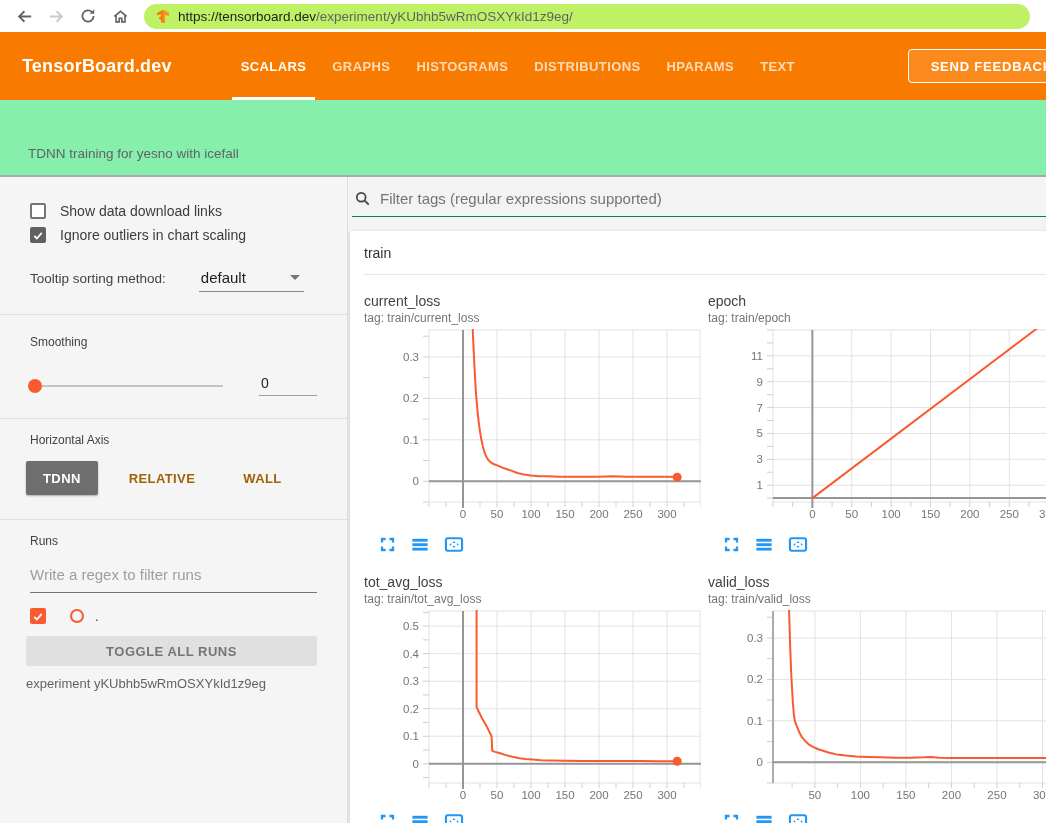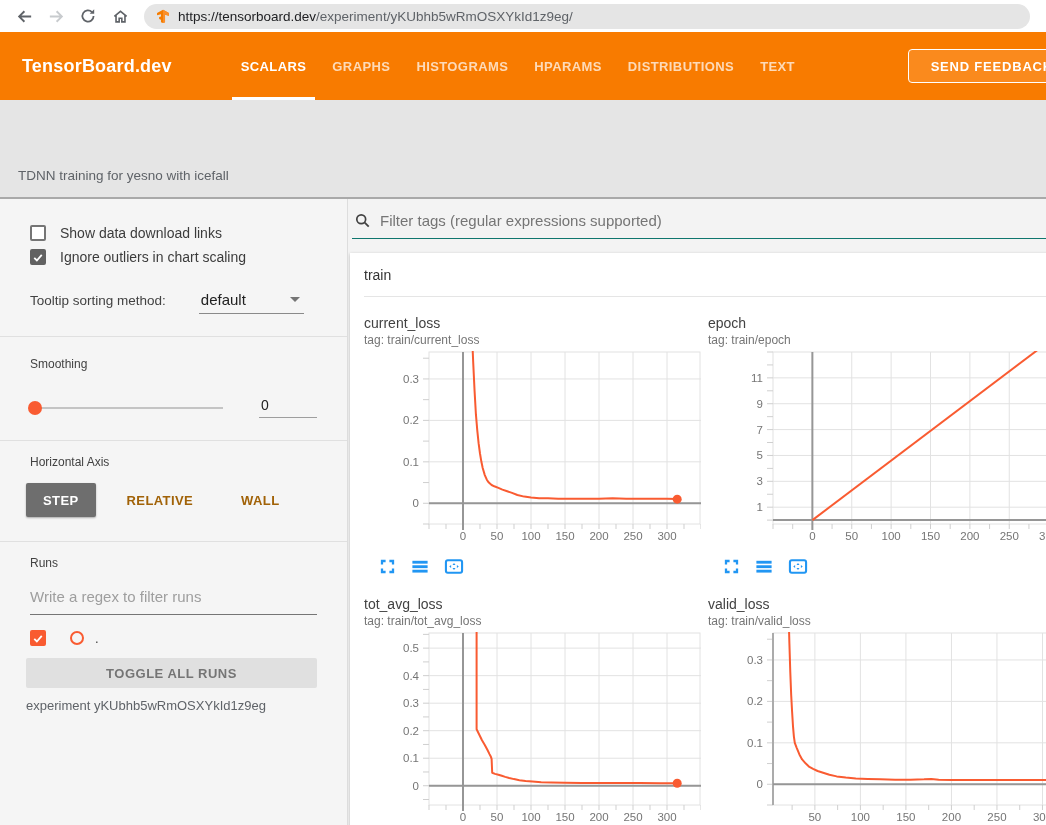--- a/index.html
+++ b/index.html
@@ -2,40 +2,40 @@
 <html><head>
 <meta charset="utf-8">
 <style>
   * { margin:0; padding:0; box-sizing:border-box; }
   html,body { width:1046px; height:825px; overflow:hidden; background:#fff;
     font-family:"Liberation Sans", sans-serif; }
 
   
   .browser-bar { height:32px; background:#fff; display:flex; align-items:center; padding:0 8px; }
   .nav-ico { width:32px; height:28px; display:flex; align-items:center; justify-content:center; cursor:pointer; flex:0 0 auto; }
-  .url-pill { flex:1; height:25px; background:#e5e5e5; border-radius:13px; margin-left:8px; margin-right:8px;
+  .url-pill { flex:1; height:25px; background:#bef264; border-radius:13px; margin-left:8px; margin-right:8px;
     display:flex; align-items:center; padding:0 12px; }
   .url-text { font-size:13.5px; color:#202124; white-space:nowrap; }
   .url-text .path { color:#5f6368; }
   .favicon { margin-right:8px; display:flex; }
 
   
   .app-header { height:68px; background:#f87b00; display:flex; align-items:center; padding-left:22px; position:relative; overflow:hidden; }
   .brand { color:#fff; font-size:18px; font-weight:bold; letter-spacing:.2px; margin-right:56px; }
   .tabs { display:flex; height:68px; align-items:center; }
   .tab { position:relative; height:68px; display:flex; align-items:center; padding:0 13px; font-size:13px;
     letter-spacing:.4px; color:rgba(255,255,255,.72); cursor:pointer; font-weight:bold; }
   .tab.active { color:#fff; }
   .tab.active::after { content:""; position:absolute; left:4px; right:4px; bottom:0; height:3px; background:#fff; }
   .feedback-btn { position:absolute; right:-30px; top:17px; height:34px; padding:0 22px; background:#fa8a1d;
     border:1.5px solid #fff; border-radius:4px; color:#fff; font-size:13px; letter-spacing:.8px;
     display:flex; align-items:center; cursor:pointer; white-space:nowrap; font-weight:bold; }
 
   
-  .subtitle-band { height:99px; background:#e5e5e5; display:flex; align-items:flex-end; padding:0 0 14px 18px;
+  .subtitle-band { height:77px; background:#86efac; display:flex; align-items:flex-end; padding:0 0 14px 28px;
     border-bottom:2px solid #a9a9a9; }
   .subtitle { font-size:13.5px; color:#5f6368; }
 
   
   .content { display:flex; height:646px; }
   .sidebar { width:348px; flex:0 0 348px; background:#f5f5f5; border-right:1px solid #ddd; padding-top:26px; overflow:hidden; }
   .divider { border:none; border-top:1px solid #e0e0e0; margin:0; }
 
   .chk-row { display:flex; align-items:center; margin:0 0 8px 30px; }
   .chk { width:16px; height:16px; border:2px solid #757575; border-radius:2px; margin-right:14px; flex:0 0 auto; cursor:pointer; background:#fff; }
@@ -126,22 +126,22 @@
     <span class="url-text"><span>https://tensorboard.dev</span><span class="path">/experiment/yKUbhb5wRmOSXYkId1z9eg/</span></span>
   </div>
 </div>
 
 <div class="app-header">
   <div class="brand">TensorBoard.dev</div>
   <div class="tabs">
     <div class="tab active">SCALARS</div>
     <div class="tab">GRAPHS</div>
     <div class="tab">HISTOGRAMS</div>
+    <div class="tab">DISTRIBUTIONS</div>
     <div class="tab">HPARAMS</div>
-    <div class="tab">DISTRIBUTIONS</div>
     <div class="tab">TEXT</div>
   </div>
   <div class="feedback-btn">SEND FEEDBACK</div>
 </div>
 
 <div class="subtitle-band">
   <div class="subtitle">TDNN training for yesno with icefall</div>
 </div>
 
 <div class="content">
@@ -175,21 +175,21 @@
       <div class="slider-track">
         <div class="slider-thumb" style="background-color: rgb(249, 91, 49);"></div>
       </div>
       <div class="slider-value">0</div>
     </div>
 
     <hr class="divider">
 
     <div class="section-label" style="margin-top:14px">Horizontal Axis</div>
     <div class="axis-group">
-      <div class="axis-btn active">STEP</div>
+      <div class="axis-btn active">TDNN</div>
       <div class="axis-btn">RELATIVE</div>
       <div class="axis-btn">WALL</div>
     </div>
 
     <hr class="divider">
 
     <div class="section-label" style="margin-top:14px">Runs</div>
     <div class="regex-input">
       <span class="regex-placeholder">Write a regex to filter runs</span>
     </div>

